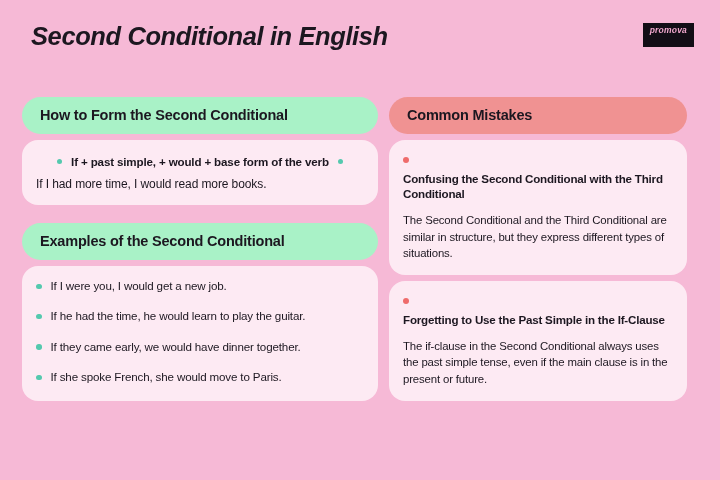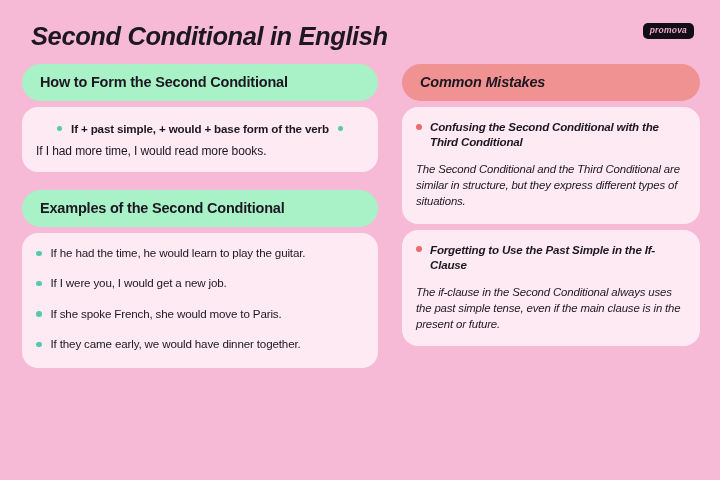--- a/index.html
+++ b/index.html
@@ -40,22 +40,22 @@
     font-weight: bold;
     letter-spacing: -0.4px;
     color: #1c1720;
     white-space: nowrap;
   }
   .logo {
     position: absolute;
     right: 26px;
     top: 9px;
     background: #120e16;
-    border-radius: 5px;
-    padding: 3px 7px 4px 7px;
+    border-radius: 0;
+    padding: 3px 7px 12px 7px;
     line-height: 1;
   }
   .logo-text {
     display: block;
     font-size: 8.5px;
     font-weight: bold;
     letter-spacing: 0.2px;
     color: #f0a7cd;
   }
 
@@ -68,35 +68,35 @@
     height: 410px;
   }
   .col-left {
     position: absolute;
     left: 22px;
     top: 0;
     width: 356px;
   }
   .col-right {
     position: absolute;
-    left: 402px;
+    left: 389px;
     top: 0;
     width: 298px;
-    font-style: italic;
   }
 
   
   .pill {
     border-radius: 22px;
     padding: 10px 18px 11px 18px;
     box-sizing: border-box;
     font-size: 14.5px;
     font-weight: bold;
     letter-spacing: -0.2px;
     color: #1c1720;
+    margin-top: 33px;
   }
   .pill.green { background: #a9f2c7; }
   .pill.coral { background: #f09292; }
 
   
   .card {
     background: #fdeaf3;
     border-radius: 16px;
     box-sizing: border-box;
   }
@@ -168,20 +168,21 @@
     color: #1c1720;
     letter-spacing: -0.15px;
     line-height: 1.25;
   }
 
   
   .mistake-head {
     display: flex;
     align-items: flex-start;
     gap: 8px;
+    flex-direction: column;
   }
   .mistake-head .dot-coral { margin-top: 4.5px; }
   .mistake-title {
     font-size: 11.6px;
     font-weight: bold;
     color: #1c1720;
     line-height: 1.33;
     letter-spacing: -0.2px;
   }
   .mistake-body {
@@ -218,33 +219,33 @@
           <span class="dot-teal"></span>
         </div>
         <div class="example-sentence">If I had more time, I would read more books.</div>
       </div>
 
       <div class="pill green" style="margin-top:18px;">Examples of the Second Conditional</div>
 
       <div class="card card-examples">
         <div class="bullet-item">
           <span class="dot-teal"></span>
+          <span class="bullet-text">If I were you, I would get a new job.</span>
+        </div>
+        <div class="bullet-item">
+          <span class="dot-teal"></span>
           <span class="bullet-text">If he had the time, he would learn to play the guitar.</span>
         </div>
         <div class="bullet-item">
           <span class="dot-teal"></span>
-          <span class="bullet-text">If I were you, I would get a new job.</span>
+          <span class="bullet-text">If they came early, we would have dinner together.</span>
         </div>
         <div class="bullet-item">
           <span class="dot-teal"></span>
           <span class="bullet-text">If she spoke French, she would move to Paris.</span>
-        </div>
-        <div class="bullet-item">
-          <span class="dot-teal"></span>
-          <span class="bullet-text">If they came early, we would have dinner together.</span>
         </div>
       </div>
 
     </div>
 
     <div class="col-right">
 
       <div class="pill coral">Common Mistakes</div>
 
       <div class="card card-mistake">

